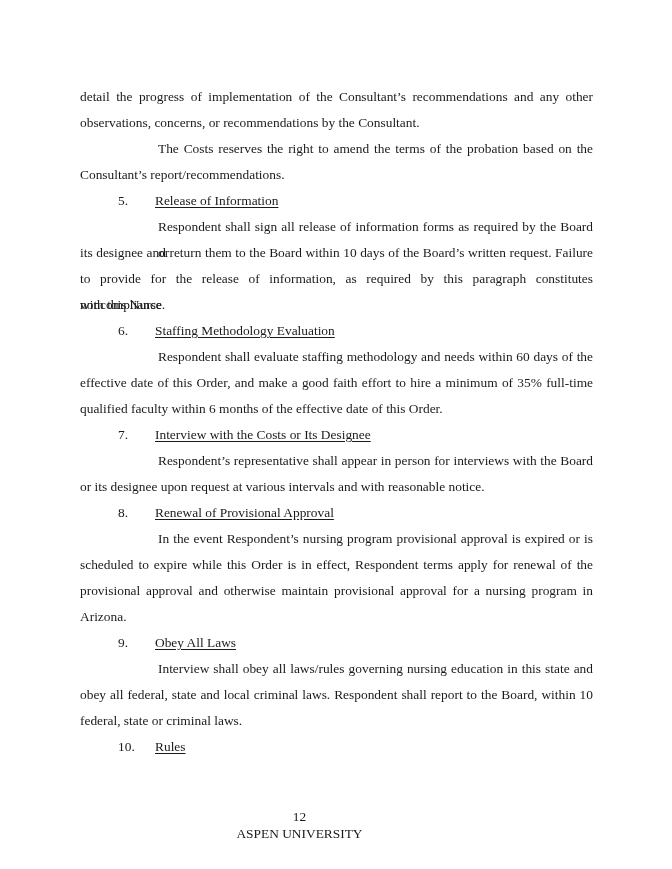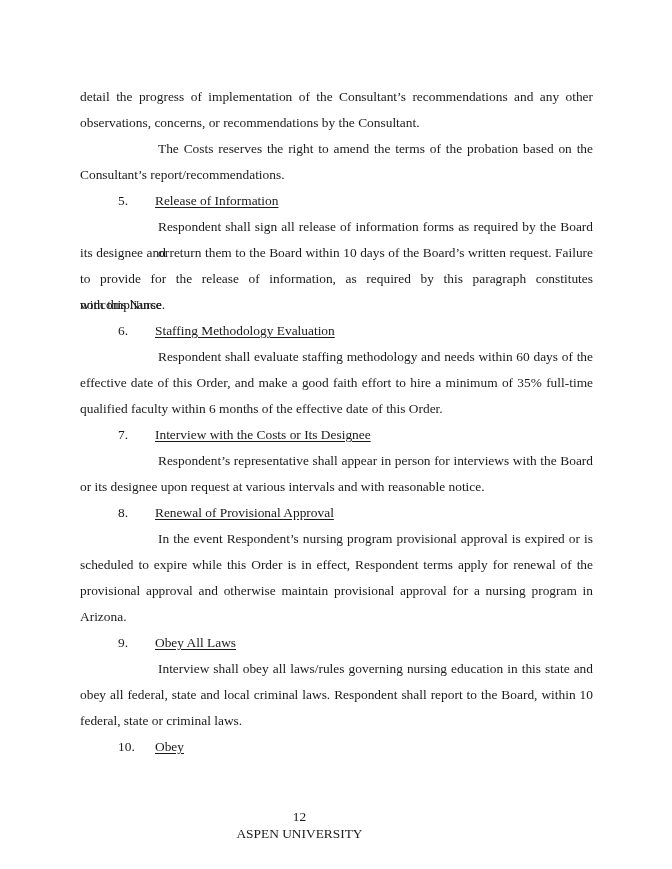--- a/index.html
+++ b/index.html
@@ -77,21 +77,21 @@
       <span class="title">Obey All Laws</span>
     </div>
     <div class="line just" style="padding-left:78px;">Interview shall obey all laws/rules governing nursing education in this state and</div>
     <div class="line just">obey all federal, state and local criminal laws.  Respondent shall report to the Board, within 10</div>
     <div class="line">federal, state or criminal laws.</div>
   </div>
 
   <div>
     <div class="heading">
       <span class="num">10.</span>
-      <span class="title">Obey</span>
+      <span class="title">Rules</span>
     </div>
   </div>
 </div>
 
 <div class="footer">
   <div>12</div>
   <div>ASPEN UNIVERSITY</div>
 </div>
 
 </body></html>

